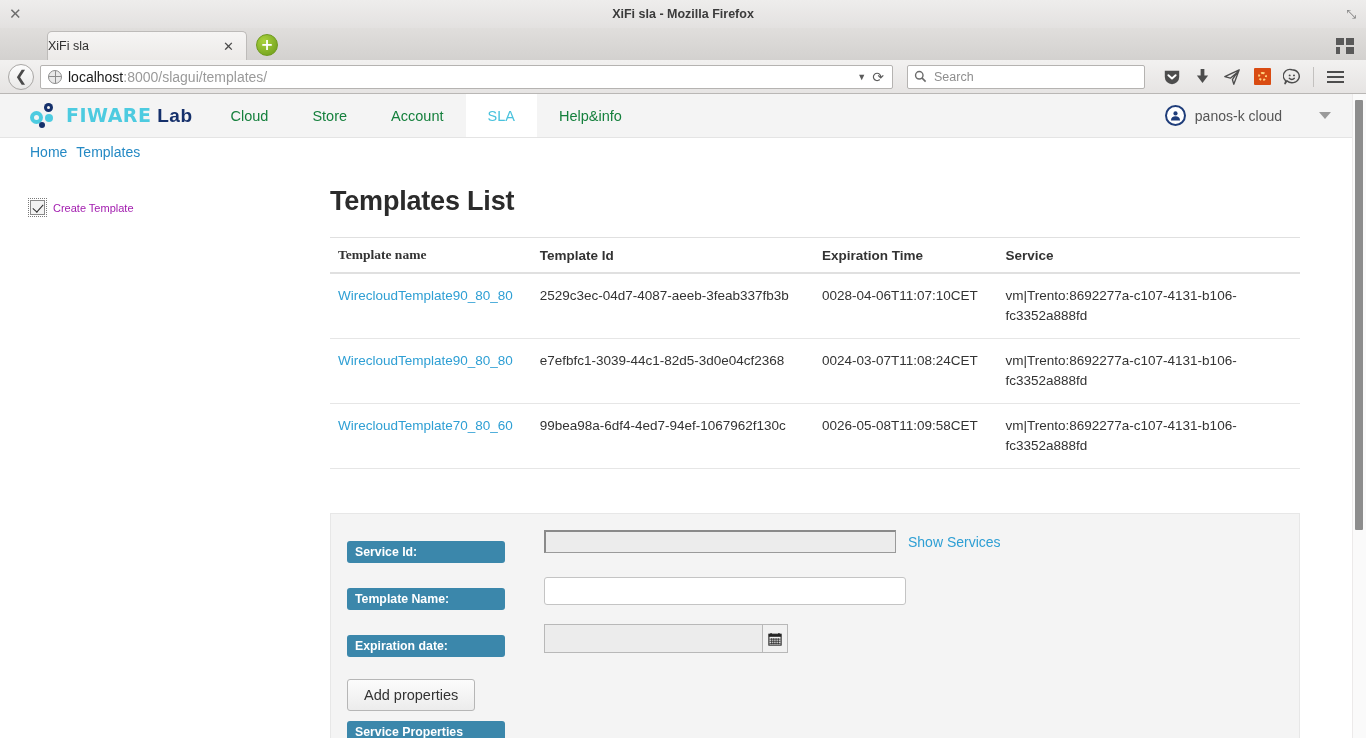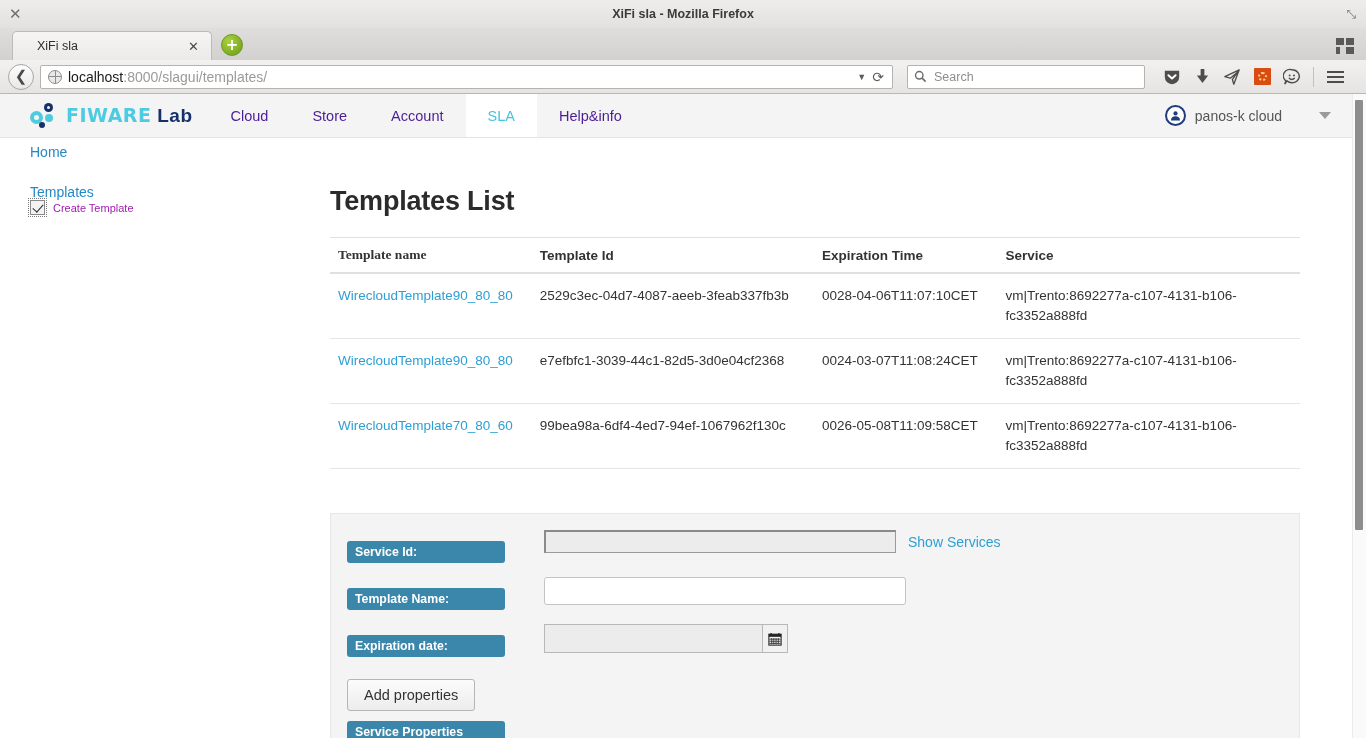--- a/index.html
+++ b/index.html
@@ -51,22 +51,23 @@
     padding-left: 12px;
     flex: 0 0 32px;
   }
   .ff-tab {
     width: 200px; height: 29px;
     background: linear-gradient(to bottom, #f6f5f4, #eceae8);
     border: 1px solid #bdbbb9;
     border-bottom: none;
     border-radius: 5px 5px 0 0;
     display: flex; align-items: center;
-    padding: 0 8px 0 24px;
+    padding: 0 8px 0 0;
     position: relative;
+    margin-left: 35px;
   }
   .ff-tab-label {
     flex: 1;
     font-size: 12.5px; color: #2f2f2f;
     white-space: nowrap; overflow: hidden;
   }
   .ff-tab-close {
     font-size: 13px; color: #4a4a4a; font-weight: bold;
     padding: 0 4px;
     font-family: "DejaVu Sans", sans-serif;
@@ -215,21 +216,21 @@
   .d2::after { content:''; position:absolute; left:3px; top:3px; width:3px; height:3px; border-radius:50%; background:#f4f4f4; }
   .d3 { left: 15px; top: 11px; width: 8px;  height: 8px;  background:#4dcbe0; }
   .d4 { left: 9px;  top: 19px; width: 6px;  height: 6px;  background:#15306b; }
   .fw-logo-text { font-size: 19px; letter-spacing: 0.5px; white-space: nowrap; }
   .fw-logo-text .fw1 { color: #4dcbe0; font-weight: bold; font-family: "DejaVu Sans", sans-serif; }
   .fw-logo-text .fw2 { color: #15306b; font-weight: bold; margin-top: 8px; }
   .fw-menu { display: flex; align-items: stretch; }
   .fw-menu-item {
     display: flex; align-items: center;
     padding: 0 22px;
-    font-size: 14.5px; color: #4c1d95;
+    font-size: 14.5px; color: #15803d;
     white-space: nowrap;
   }
   .fw-menu-item.active {
     background: #ffffff;
     color: #49c2dd;
   }
   .fw-user {
     position: absolute; right: 29px; top: 0; bottom: 0;
     display: flex; align-items: center; gap: 9px;
     padding-right: 6px;
@@ -244,24 +245,23 @@
   .fw-caret {
     width: 0; height: 0;
     border-left: 6px solid transparent;
     border-right: 6px solid transparent;
     border-top: 7px solid #9a9a9a;
     margin-left: 28px;
   }
 
   
   .fw-subnav {
-    display: flex; gap: 24px;
+    display: flex; gap: 9px;
     padding: 6px 0 0 30px;
     height: 30px;
-    flex-direction: column;
   }
   .fw-subnav a {
     font-size: 14px; color: #2489c4; text-decoration: none;
   }
 
   
   .page-body { display: flex; padding-top: 16px; }
   .side-col { width: 330px; flex: 0 0 330px; padding-left: 30px; padding-top: 16px; }
   .create-tpl { display: flex; align-items: center; gap: 8px; }
   .chk {

